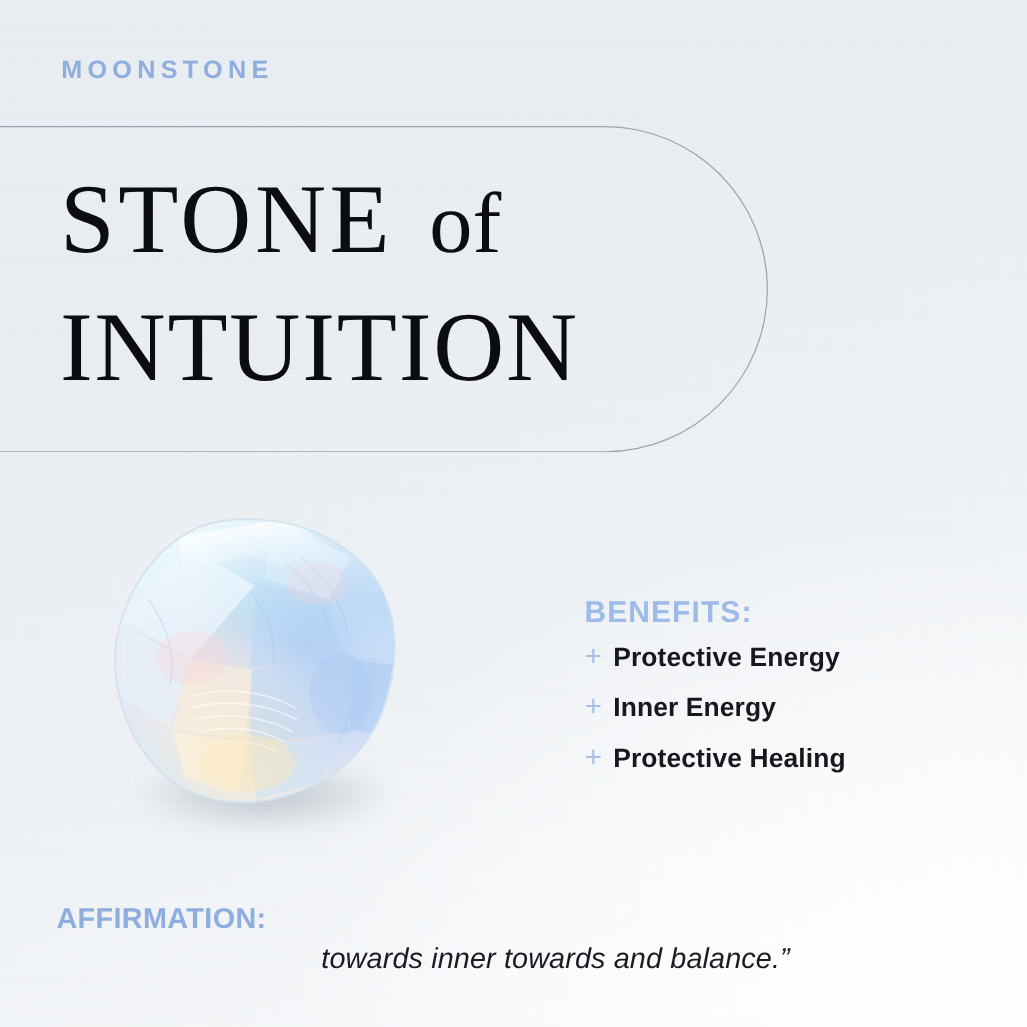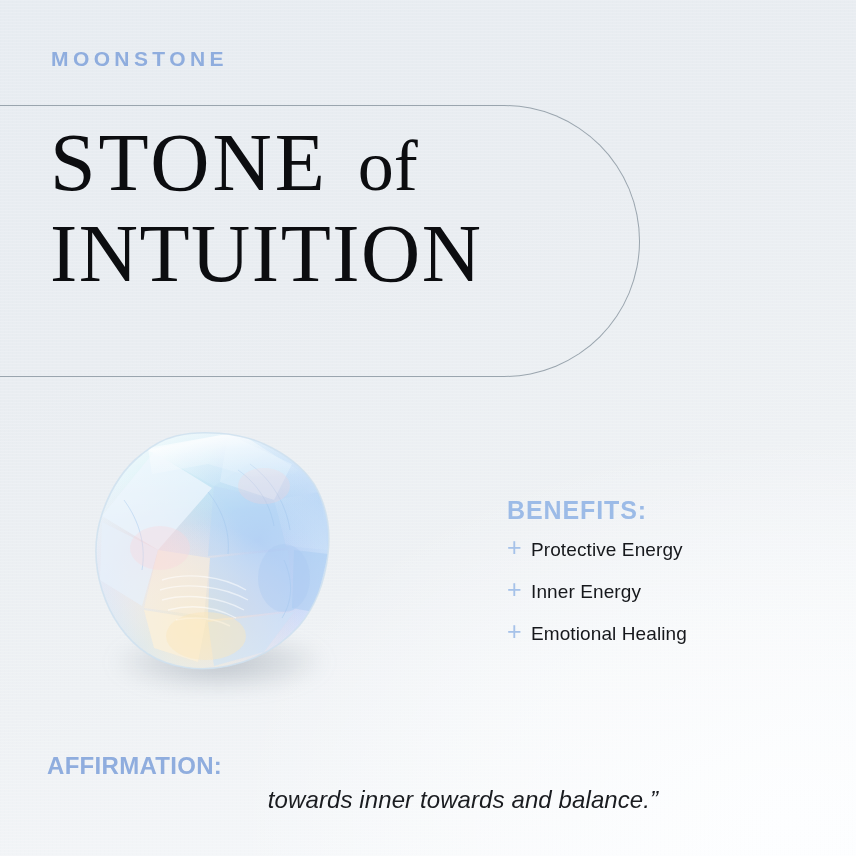--- a/index.html
+++ b/index.html
@@ -59,41 +59,41 @@
     border-left: none;
     border-radius: 0 136px 136px 0;
     box-sizing: border-box;
     pointer-events: none;
   }
 
   
   .headline {
     position: absolute;
     left: 50px;
-    top: 124px;
+    top: 144px;
     width: 560px;
     color: #0c0d10;
     font-family: "Liberation Serif", "DejaVu Serif", serif;
     line-height: 0.96;
   }
   .headline .line1 {
     font-size: 82px;
     letter-spacing: 2px;
     white-space: nowrap;
   }
   .headline .line1 .word-stone { letter-spacing: 3px; }
   .headline .line1 .word-of {
     font-size: 72px;
     letter-spacing: 0;
     padding-left: 30px;
   }
   .headline .line2 {
     font-size: 82px;
     letter-spacing: 1.5px;
-    margin-top: 12px;
+    margin-top: 28px;
     white-space: nowrap;
   }
 
   
   .stone-wrap {
     position: absolute;
     left: 82px;
     top: 424px;
     width: 270px;
     height: 290px;
@@ -112,21 +112,21 @@
     left: 6px;
     top: 6px;
     width: 250px;
     height: 245px;
   }
   .stone svg { display: block; width: 100%; height: 100%; }
 
   
   .benefits {
     position: absolute;
-    left: 507px;
+    left: 487px;
     top: 498px;
     width: 330px;
   }
   .benefits-title {
     font-size: 25px;
     font-weight: 700;
     letter-spacing: 0.9px;
     color: #9cbbe7;
     line-height: 1;
     margin-bottom: 12px;
@@ -139,22 +139,22 @@
   }
   .benefit-plus {
     width: 24px;
     flex: 0 0 24px;
     color: #a6c2e9;
     font-size: 25px;
     font-weight: 400;
     line-height: 1;
   }
   .benefit-label {
-    font-size: 19px;
-    font-weight: 400;
+    font-size: 22px;
+    font-weight: 700;
     color: #16181c;
     letter-spacing: 0.1px;
     line-height: 1;
   }
 
   
   .affirmation {
     position: absolute;
     left: 47px;
     top: 750px;
@@ -330,21 +330,21 @@
       <span class="benefit-label">Protective Energy</span>
     </div>
 
     <div class="benefit-row">
       <span class="benefit-plus">+</span>
       <span class="benefit-label">Inner Energy</span>
     </div>
 
     <div class="benefit-row">
       <span class="benefit-plus">+</span>
-      <span class="benefit-label">Emotional Healing</span>
+      <span class="benefit-label">Protective Healing</span>
     </div>
   </div>
 
   <div class="affirmation">
     <div class="aff-line1">
       <span class="aff-title">AFFIRMATION:</span>
     </div>
     <div class="aff-quote-2">towards inner towards and balance.”</div>
   </div>
 

